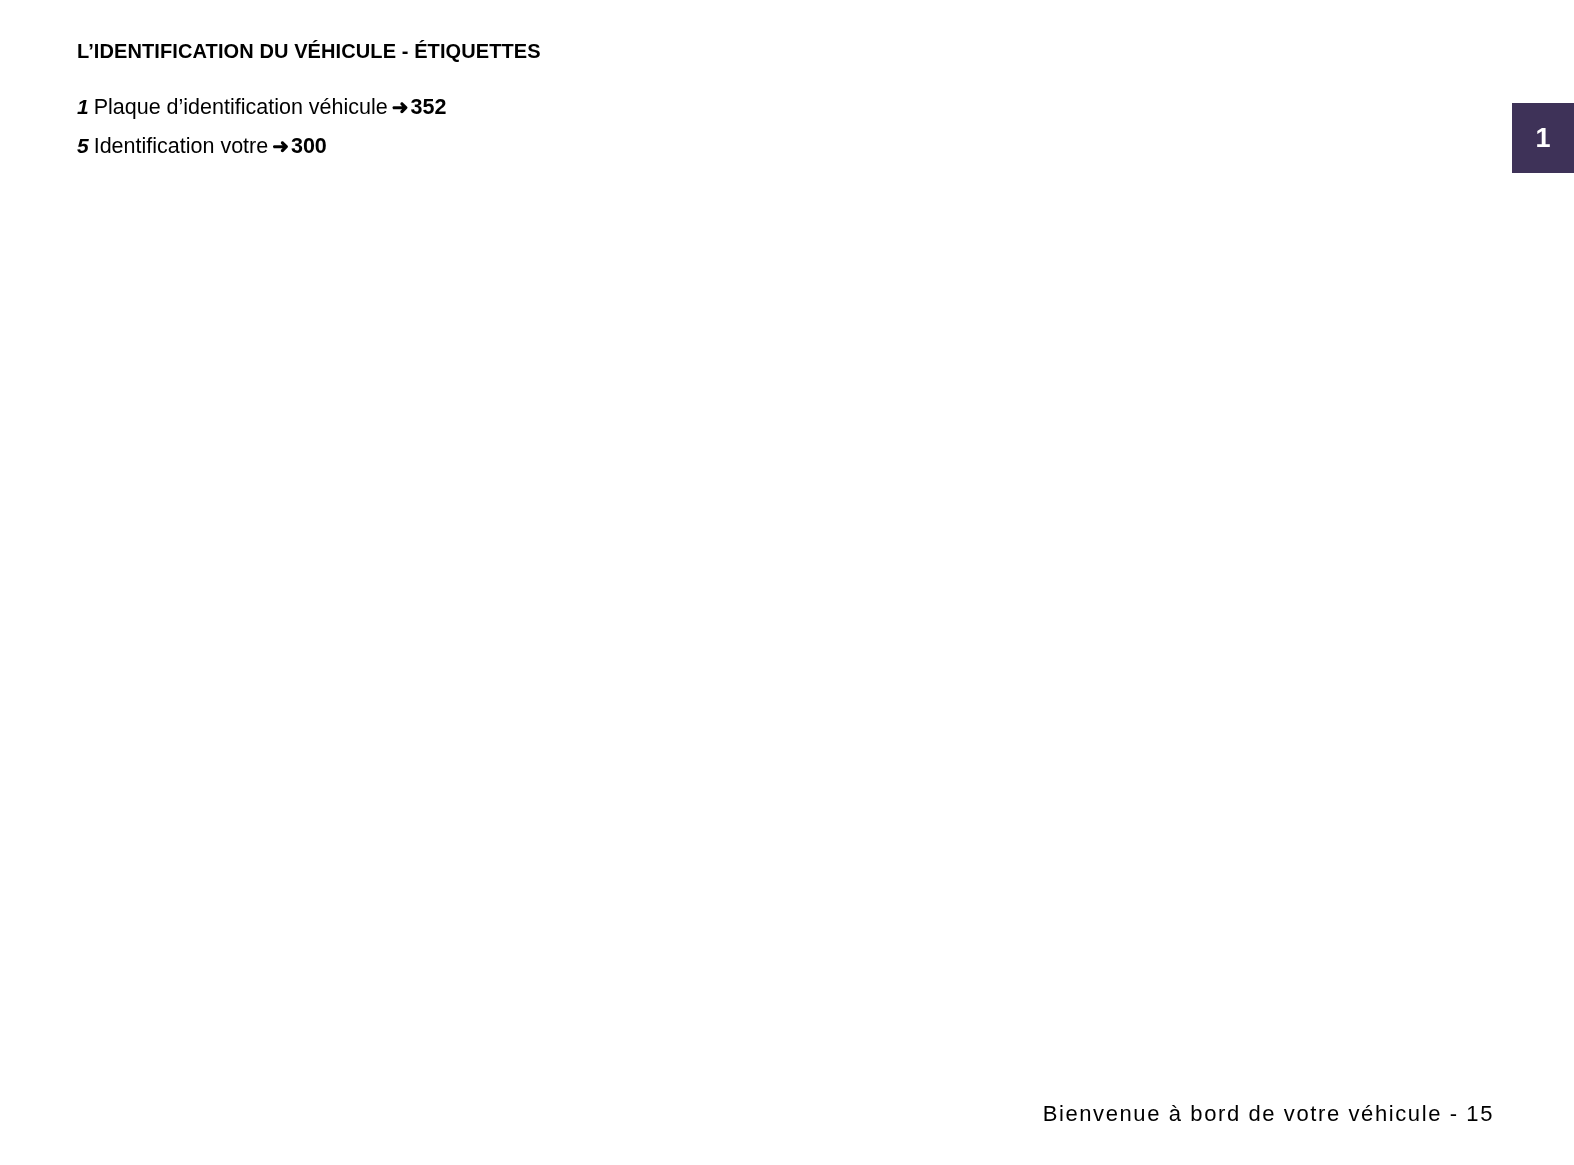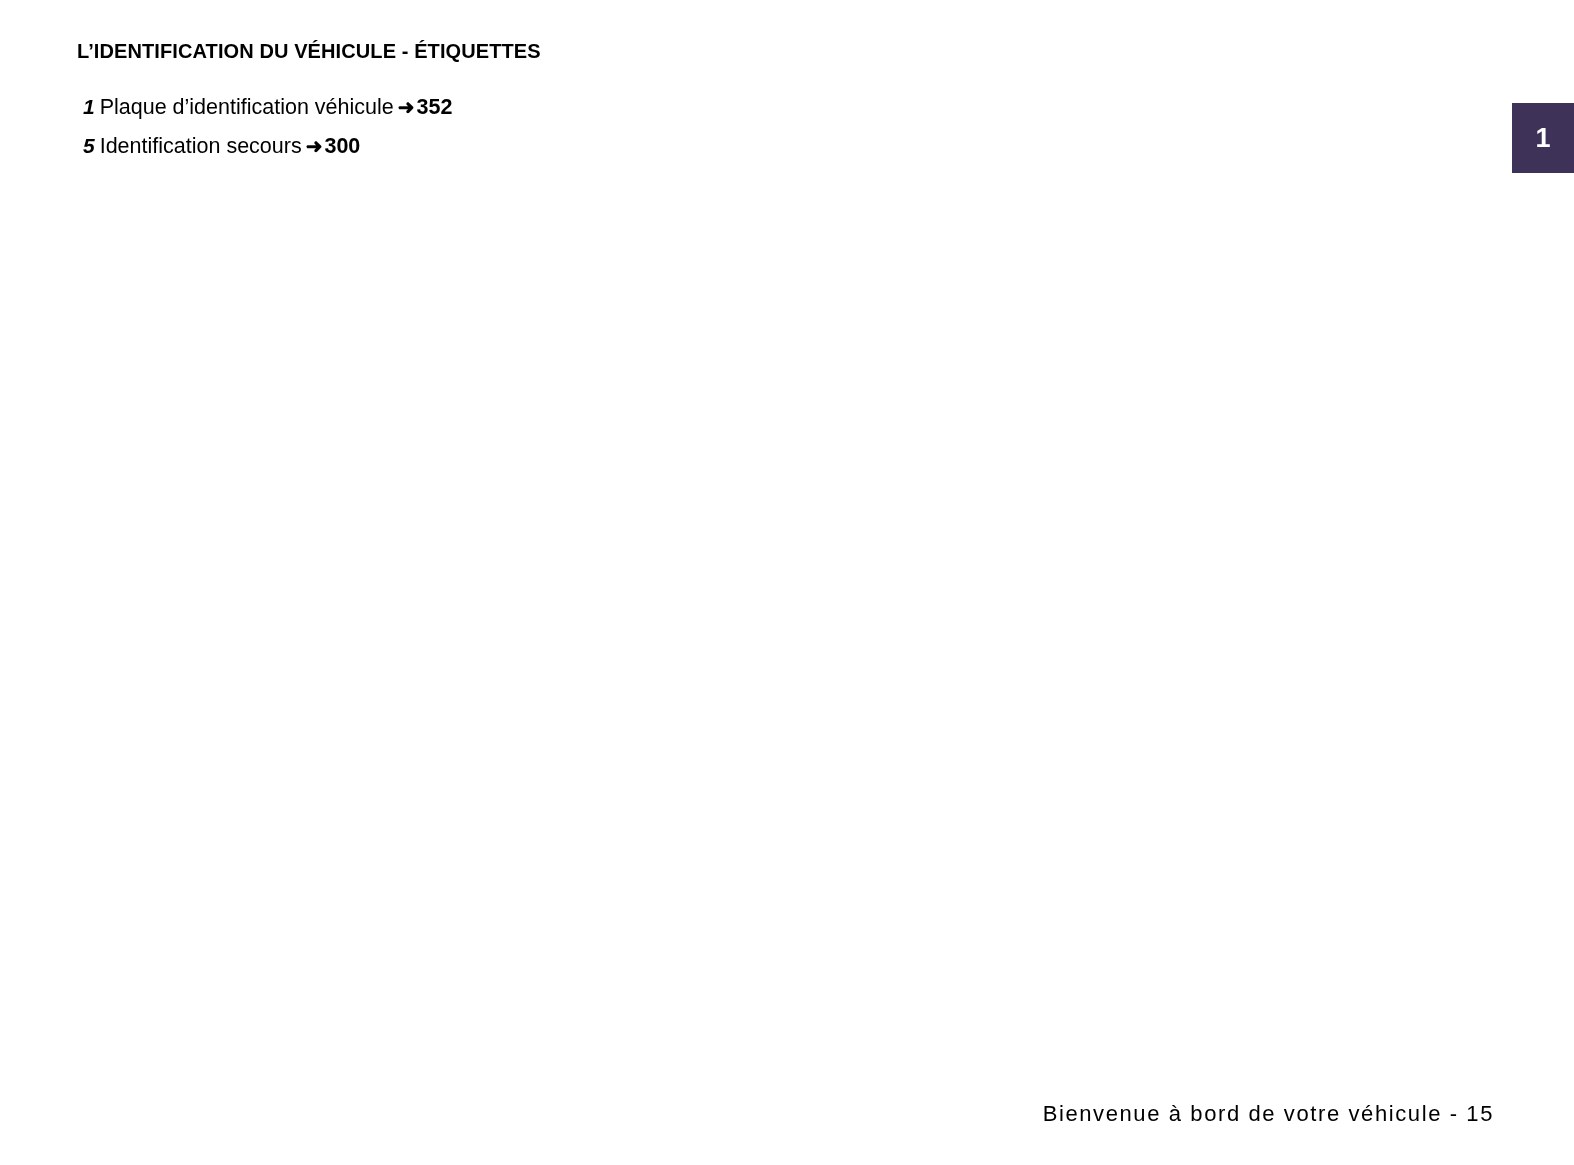--- a/index.html
+++ b/index.html
@@ -49,21 +49,21 @@
   h1.page-title {
     font-size: 20px;
     font-weight: bold;
     letter-spacing: 0.1px;
     margin: 0 0 34px 0;
     line-height: 1.1;
   }
 
   ul.legend-list {
     list-style: none;
-    margin: 6px;
+    margin: 0;
     padding: 0;
   }
 
   ul.legend-list li {
     font-size: 21.5px;
     line-height: 1.0;
     margin-bottom: 16px;
     white-space: nowrap;
   }
 
@@ -114,21 +114,21 @@
     <ul class="legend-list">
 
       <li>
         <span class="item-num">1</span><span class="item-label">Plaque d’identification véhicule</span><span class="arrow">➜</span><span class="page-ref">352</span>
       </li>
 
 
 
 
       <li>
-        <span class="item-num">5</span><span class="item-label">Identification secours</span><span class="arrow">➜</span><span class="page-ref">300</span>
+        <span class="item-num">5</span><span class="item-label">Identification votre</span><span class="arrow">➜</span><span class="page-ref">300</span>
       </li>
 
     </ul>
   </div>
 
   <div class="footer">Bienvenue à bord de votre véhicule - 15</div>
 
 </div>
 
 </body></html>

